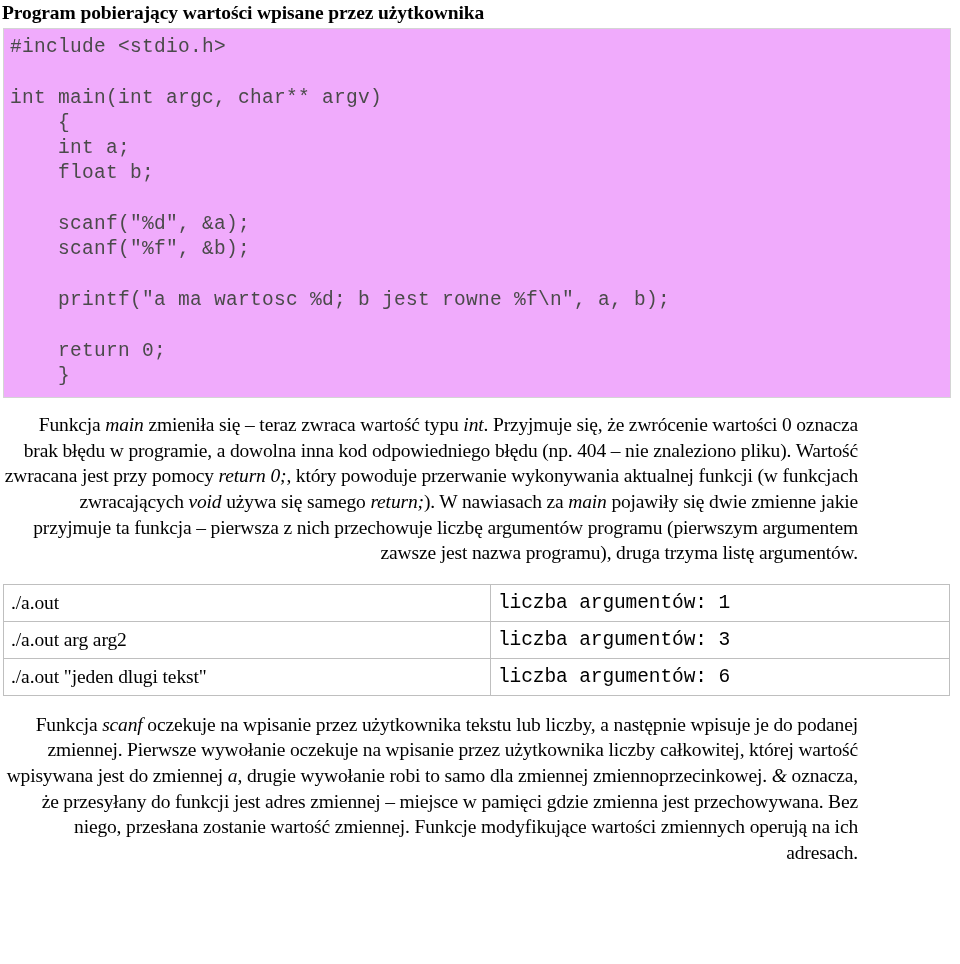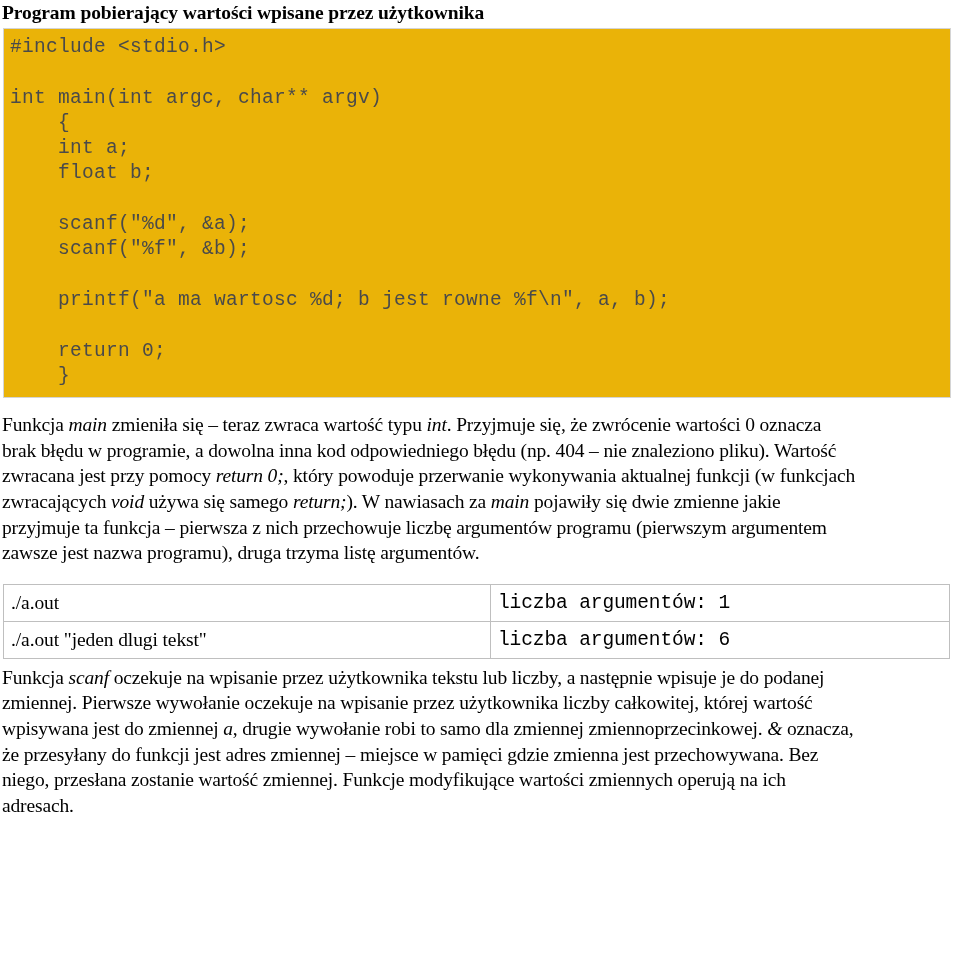--- a/index.html
+++ b/index.html
@@ -28,47 +28,47 @@
     font-size: 19.5px;
     line-height: 24px;
     margin: 1px 0 3px 2px;
     white-space: nowrap;
     letter-spacing: -0.1px;
   }
 
   
   .code-box {
     border: 1px solid #d4d4d4;
-    background: #eab308;
+    background: #f0abfc;
     margin: 0 8px 0 3px;
     padding: 6px 0 8px 6px;
     box-sizing: border-box;
     width: 948px;
   }
   .code-box pre {
     margin: 0;
     font-family: "Liberation Mono", "DejaVu Sans Mono", monospace;
     font-size: 19.5px;
     line-height: 25.3px;
     color: #4a4a4a;
     white-space: pre;
     letter-spacing: 0.3px;
   }
 
   
   .para {
     font-size: 19.5px;
     line-height: 25.6px;
-    text-align: left;
+    text-align: right;
     margin: 0;
     padding: 0 6px 0 2px;
     letter-spacing: -0.15px;
   }
   .para.first { margin-top: 14px; }
-  .para.last  { margin-top: 6px; }
+  .para.last  { margin-top: 16px; }
   .para i { font-style: italic; }
 
   
   .arg-table {
     border-collapse: collapse;
     width: 947px;
     margin: 18px 0 0 3px;
     table-layout: fixed;
   }
   .arg-table td {
@@ -119,20 +119,24 @@
     <span>Funkcja </span><i>main</i><span> zmieniła się – teraz zwraca wartość typu </span><i>int</i><span>. Przyjmuje się, że zwrócenie wartości 0 oznacza brak błędu w programie, a dowolna inna kod odpowiedniego błędu (np. 404 – nie znaleziono pliku). Wartość zwracana jest przy pomocy </span><i>return 0;</i><span>, który powoduje przerwanie wykonywania aktualnej funkcji (w funkcjach zwracających </span><i>void</i><span> używa się samego </span><i>return;</i><span>). W nawiasach za </span><i>main</i><span> pojawiły się dwie zmienne jakie przyjmuje ta funkcja – pierwsza z nich przechowuje liczbę argumentów programu (pierwszym argumentem zawsze jest nazwa programu), druga trzyma listę argumentów.</span>
   </p>
 
   <table class="arg-table">
     <tbody>
       <tr>
         <td>./a.out</td>
         <td>liczba argumentów: 1</td>
       </tr>
       <tr>
+        <td>./a.out arg arg2</td>
+        <td>liczba argumentów: 3</td>
+      </tr>
+      <tr>
         <td>./a.out "jeden dlugi tekst"</td>
         <td>liczba argumentów: 6</td>
       </tr>
     </tbody>
   </table>
 
   <p class="para last">
     <span>Funkcja </span><i>scanf</i><span> oczekuje na wpisanie przez użytkownika tekstu lub liczby, a następnie wpisuje je do podanej zmiennej. Pierwsze wywołanie oczekuje na wpisanie przez użytkownika liczby całkowitej, której wartość wpisywana jest do zmiennej </span><i>a</i><span>, drugie wywołanie robi to samo dla zmiennej zmiennoprzecinkowej. </span><i>&amp;</i><span> oznacza, że przesyłany do funkcji jest adres zmiennej – miejsce w pamięci gdzie zmienna jest przechowywana. Bez niego, przesłana zostanie wartość zmiennej. Funkcje modyfikujące wartości zmiennych operują na ich adresach.</span>
   </p>
 

